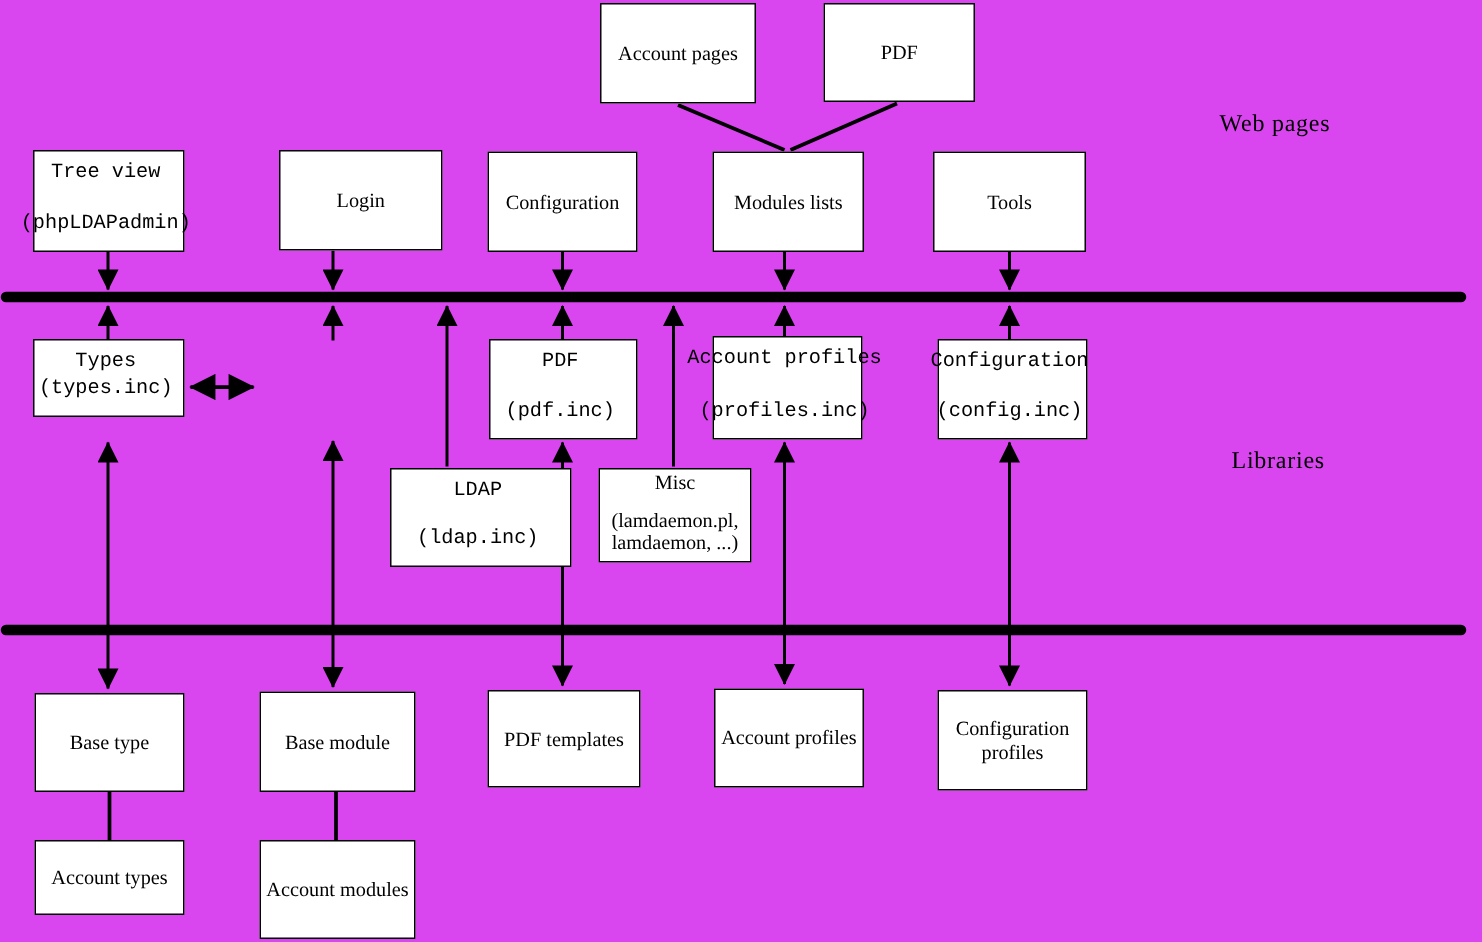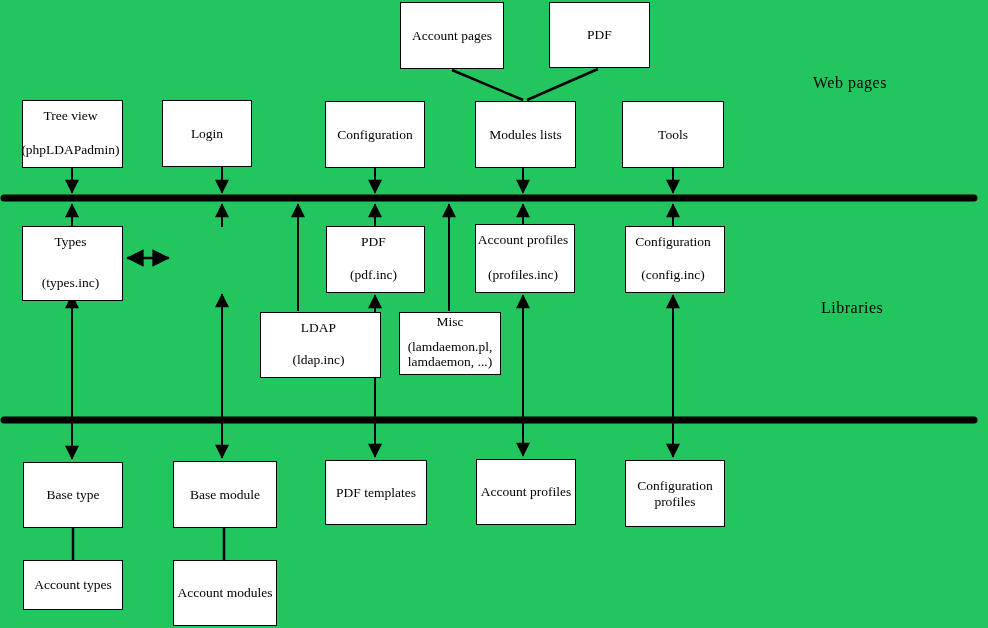--- a/index.html
+++ b/index.html
@@ -1,40 +1,40 @@
 <!DOCTYPE html>
 <html><head>
 <meta charset="utf-8">
 <style>
   html,body{margin:0;padding:0;background:#ffffff;}
   #stage{
     position:relative;
     width:988px;height:628px;
-    background:#22c55e;
+    background:#d946ef;
     font-family:"Liberation Serif", serif;
     color:#000;
     overflow:hidden;
   }
   #wires{position:absolute;left:0;top:0;z-index:0;}
   .box{
     position:absolute;
     box-sizing:border-box;
     border:1px solid #000;
     background:#fff;
     z-index:1;
     font-size:13.5px;
     line-height:1.15;
     text-align:center;
     white-space:nowrap;
     display:flex;
     flex-direction:column;
     align-items:center;
   }
   .box.single{justify-content:center;}
-  .box.split2{justify-content:space-between;padding:7px 4px 9px 0;}
+  .box.split2{justify-content:space-between;padding:7px 4px 9px 0;font-family:Liberation Mono, monospace;}
   .box.stack2{justify-content:center;}
   .box.misc3{justify-content:flex-start;padding:1px 0 4px 0;font-family:Liberation Serif, serif;}
   .box.misc3 .push{margin-top:auto;}
   .layer-label{
     position:absolute;
     z-index:1;
     font-size:16px;
     letter-spacing:0.5px;
     white-space:nowrap;
   }
@@ -87,34 +87,34 @@
     <span>Account pages</span>
   </div>
   <div class="box single" style="left:549px;top:2px;width:101px;height:66px">
     <span>PDF</span>
   </div>
 
   <div class="box split2" style="left:22px;top:100px;width:101px;height:68px">
     <span>Tree view</span>
     <span>(phpLDAPadmin)</span>
   </div>
-  <div class="box single" style="left:162px;top:100px;width:90px;height:67px">
+  <div class="box single" style="left:186px;top:100px;width:109px;height:67px">
     <span>Login</span>
   </div>
   <div class="box single" style="left:325px;top:101px;width:100px;height:67px">
     <span>Configuration</span>
   </div>
   <div class="box single" style="left:475px;top:101px;width:101px;height:67px">
     <span>Modules lists</span>
   </div>
   <div class="box single" style="left:622px;top:101px;width:102px;height:67px">
     <span>Tools</span>
   </div>
 
-  <div class="box split2" style="left:22px;top:226px;width:101px;height:75px">
+  <div class="box split2" style="left:22px;top:226px;width:101px;height:52px">
     <span>Types</span>
     <span>(types.inc)</span>
   </div>
   <div class="box split2" style="left:326px;top:226px;width:99px;height:67px">
     <span>PDF</span>
     <span>(pdf.inc)</span>
   </div>
   <div class="box split2" style="left:475px;top:224px;width:100px;height:69px">
     <span>Account profiles</span>
     <span>(profiles.inc)</span>

